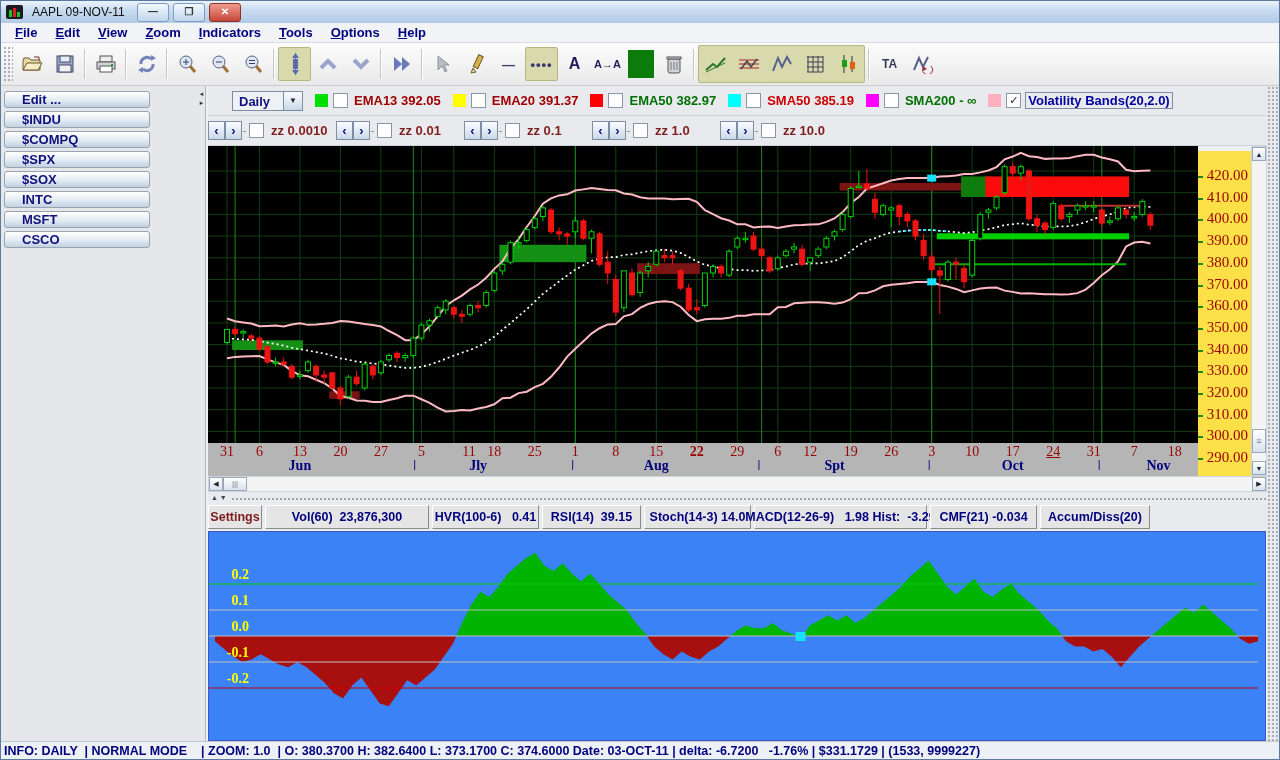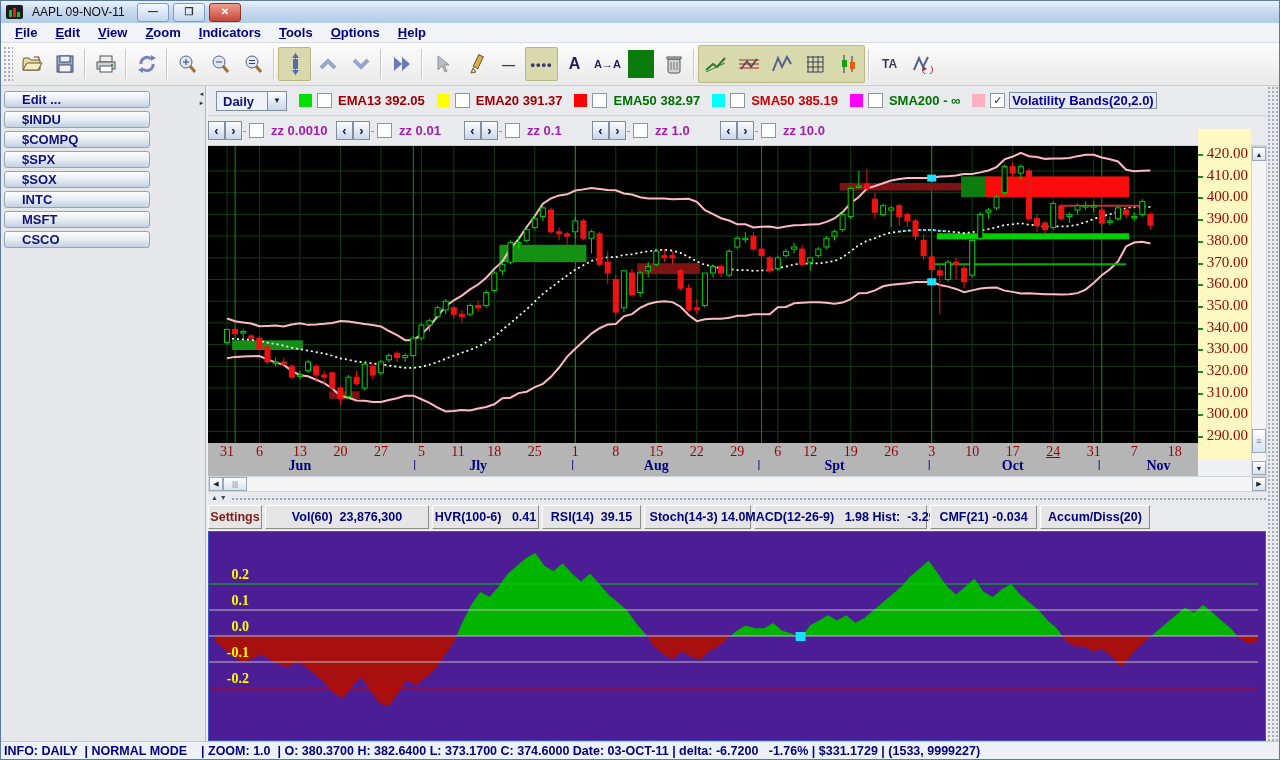--- a/index.html
+++ b/index.html
@@ -38,42 +38,42 @@
   
   .sidebar{position:absolute;left:0;top:85px;width:205px;height:655px;background:#e5e7eb;
     border-right:1px solid #b3b7bf;box-sizing:border-box;padding-top:3px;}
   .side-btn{width:146px;height:17px;margin:2px 0 3px 3px;border:1px solid #98a4b2;border-radius:3px;
     background:linear-gradient(#ffffff,#e2eaf2 55%,#c2d1e1);
     font-size:13px;font-weight:bold;color:#10107d;line-height:16px;padding-left:17px;box-sizing:border-box;}
   .vsplit{position:absolute;left:196px;top:88px;width:9px;font-size:7px;color:#333;line-height:9px;text-align:center;}
   
   .legend-row{position:absolute;left:207px;top:85px;width:1059px;height:30px;background:#e9eaee;
     border-bottom:1px solid #cdd1d8;display:flex;align-items:center;box-sizing:border-box;}
-  .dropdown{margin-left:8px;margin-right:12px;display:flex;flex:none;}
+  .dropdown{margin-left:24px;margin-right:12px;display:flex;flex:none;}
   .dd-face{width:52px;height:20px;border:1px solid #7e8ea2;background:#eef1f5;
     font-size:13px;font-weight:bold;color:#10107d;line-height:19px;padding-left:6px;box-sizing:border-box;}
   .dd-btn{width:19px;height:20px;border:1px solid #7e8ea2;border-left:none;
     background:linear-gradient(#fbfdff,#c9d8e8);font-size:8px;color:#223;
     display:flex;align-items:center;justify-content:center;box-sizing:border-box;}
   .legend-item{display:flex;align-items:center;margin-right:10px;}
   .swatch{width:13px;height:13px;margin-right:5px;flex:none;}
   .cb{width:13px;height:13px;border:1px solid #8a96a6;background:#fff;margin-right:4px;flex:none;
     font-size:11px;line-height:12px;text-align:center;color:#222;}
   .legend-label{font-size:13px;font-weight:bold;white-space:pre;padding:0 2px;}
   
   .zz-row{position:absolute;left:207px;top:115px;width:1059px;height:30px;background:#e9eaee;
     display:flex;align-items:center;box-sizing:border-box;border-bottom:1px solid #cdd1d8;}
   .zz-group{display:flex;align-items:center;width:128px;flex:none;}
   .zz-btn{width:17px;height:19px;border:1px solid #7e8ea2;background:linear-gradient(#fbfdff,#c9d8e8);
     font-size:13px;font-weight:bold;color:#10107d;display:flex;align-items:center;justify-content:center;box-sizing:border-box;}
   .zz-dash{font-size:9px;color:#555;margin:0 3px 0 1px;}
-  .zz-label{font-size:13px;font-weight:bold;color:#a21caf;margin-left:3px;white-space:pre;}
+  .zz-label{font-size:13px;font-weight:bold;color:#7f1d1d;margin-left:3px;white-space:pre;}
   
   .plot{position:absolute;left:207px;top:145px;width:990px;height:297px;background:#000;overflow:hidden;}
-  .paxis{position:absolute;left:1197px;top:128px;width:53px;height:330px;background:#fef9c3;overflow:hidden;}
+  .paxis{position:absolute;left:1197px;top:150px;width:53px;height:330px;background:#fde047;overflow:hidden;}
   .p-lbl{position:absolute;right:3px;width:50px;text-align:right;font-family:"Liberation Serif",serif;
     font-size:15px;color:#990000;}
   .p-tick{position:absolute;left:0;width:5px;height:2px;background:#1e8a1e;}
   .xband{position:absolute;left:207px;top:442px;width:990px;height:33px;background:#b5b5b5;overflow:hidden;}
   .x-day{position:absolute;top:1px;width:34px;margin-left:-17px;text-align:center;
     font-family:"Liberation Serif",serif;font-size:14px;color:#990000;}
   .x-mon{position:absolute;top:15px;width:40px;margin-left:-20px;text-align:center;
     font-family:"Liberation Serif",serif;font-size:14px;font-weight:bold;color:#00007e;height:16px;overflow:hidden;}
   .x-tick{position:absolute;top:15px;font-size:11px;color:#00007e;}
   
@@ -94,21 +94,21 @@
     display:flex;align-items:center;}
   .split-arrows{font-size:7px;color:#445;margin:0 4px 0 3px;flex:none;}
   .split-dots{flex:1;height:4px;background-image:radial-gradient(circle,#9aa2ac 0.8px,transparent 1px);
     background-size:4px 4px;background-position:0 1px;}
   .tabs-row{position:absolute;left:207px;top:502px;width:1073px;height:27px;background:#e9eaee;
     display:flex;gap:3px;align-items:center;overflow:hidden;}
   .tab{height:24px;flex:none;background:#e5e5e5;border-top:1px solid #fff;border-left:1px solid #fff;
     border-right:1px solid #8a8a8a;border-bottom:1px solid #8a8a8a;box-sizing:border-box;
     display:flex;align-items:center;justify-content:center;font-size:12.5px;font-weight:bold;white-space:pre;}
   
-  .bchart{position:absolute;left:207px;top:530px;width:1056px;height:208px;background:#4c1d95;
+  .bchart{position:absolute;left:207px;top:530px;width:1056px;height:208px;background:#3b82f6;
     border:1px solid #3a57c4;box-sizing:content-box;overflow:hidden;}
   .b-lbl{position:absolute;left:6px;width:34px;text-align:right;font-family:"Liberation Serif",serif;
     font-size:14px;font-weight:bold;color:#ffff00;}
   
   .rstrip{position:absolute;left:1266px;top:85px;width:14px;height:655px;background:#e9eaee;
     background-image:radial-gradient(circle,#a7adb6 0.9px,transparent 1.1px);background-size:4px 4px;}
   .statusbar{position:absolute;left:0;top:740px;width:1280px;height:20px;background:#edf1f6;
     border-top:1px solid #c2c8d2;box-sizing:border-box;font-size:12.5px;font-weight:bold;color:#00007e;
     line-height:18px;padding-left:3px;white-space:pre;overflow:hidden;}
   svg{display:block;}
@@ -836,27 +836,27 @@
       <div class="p-lbl" style="top: 298.1px;">290.00</div>
       <div class="p-tick" style="top: 307.1px;"></div>
     </div>
   <div class="xband">
       <div class="x-day" style="left: 19px;">31</div>
       <div class="x-day" style="left: 51.4px;">6</div>
       <div class="x-day" style="left: 91.9px;">13</div>
       <div class="x-day" style="left: 132.4px;">20</div>
       <div class="x-day" style="left: 172.9px;">27</div>
       <div class="x-day" style="left: 213.4px;">5</div>
-      <div class="x-day" style="left: 250px;">11</div>
+      <div class="x-day" style="left: 261px;">11</div>
       <div class="x-day" style="left: 286.3px;">18</div>
       <div class="x-day" style="left: 326.8px;">25</div>
       <div class="x-day" style="left: 367.3px;">1</div>
       <div class="x-day" style="left: 407.8px;">8</div>
       <div class="x-day" style="left: 448.3px;">15</div>
-      <div class="x-day" style="left: 488.8px;">22</div>
+      <div class="x-day" style="left: 488.8px; font-weight: bold;">22</div>
       <div class="x-day" style="left: 529.3px;">29</div>
       <div class="x-day" style="left: 569.8px;">6</div>
       <div class="x-day" style="left: 602.2px;">12</div>
       <div class="x-day" style="left: 642.7px;">19</div>
       <div class="x-day" style="left: 683.2px;">26</div>
       <div class="x-day" style="left: 723.7px;">3</div>
       <div class="x-day" style="left: 764.2px;">10</div>
       <div class="x-day" style="left: 804.7px;">17</div>
       <div class="x-day" style="left: 845.2px; text-decoration: underline;">24</div>
       <div class="x-day" style="left: 885.7px;">31</div>

